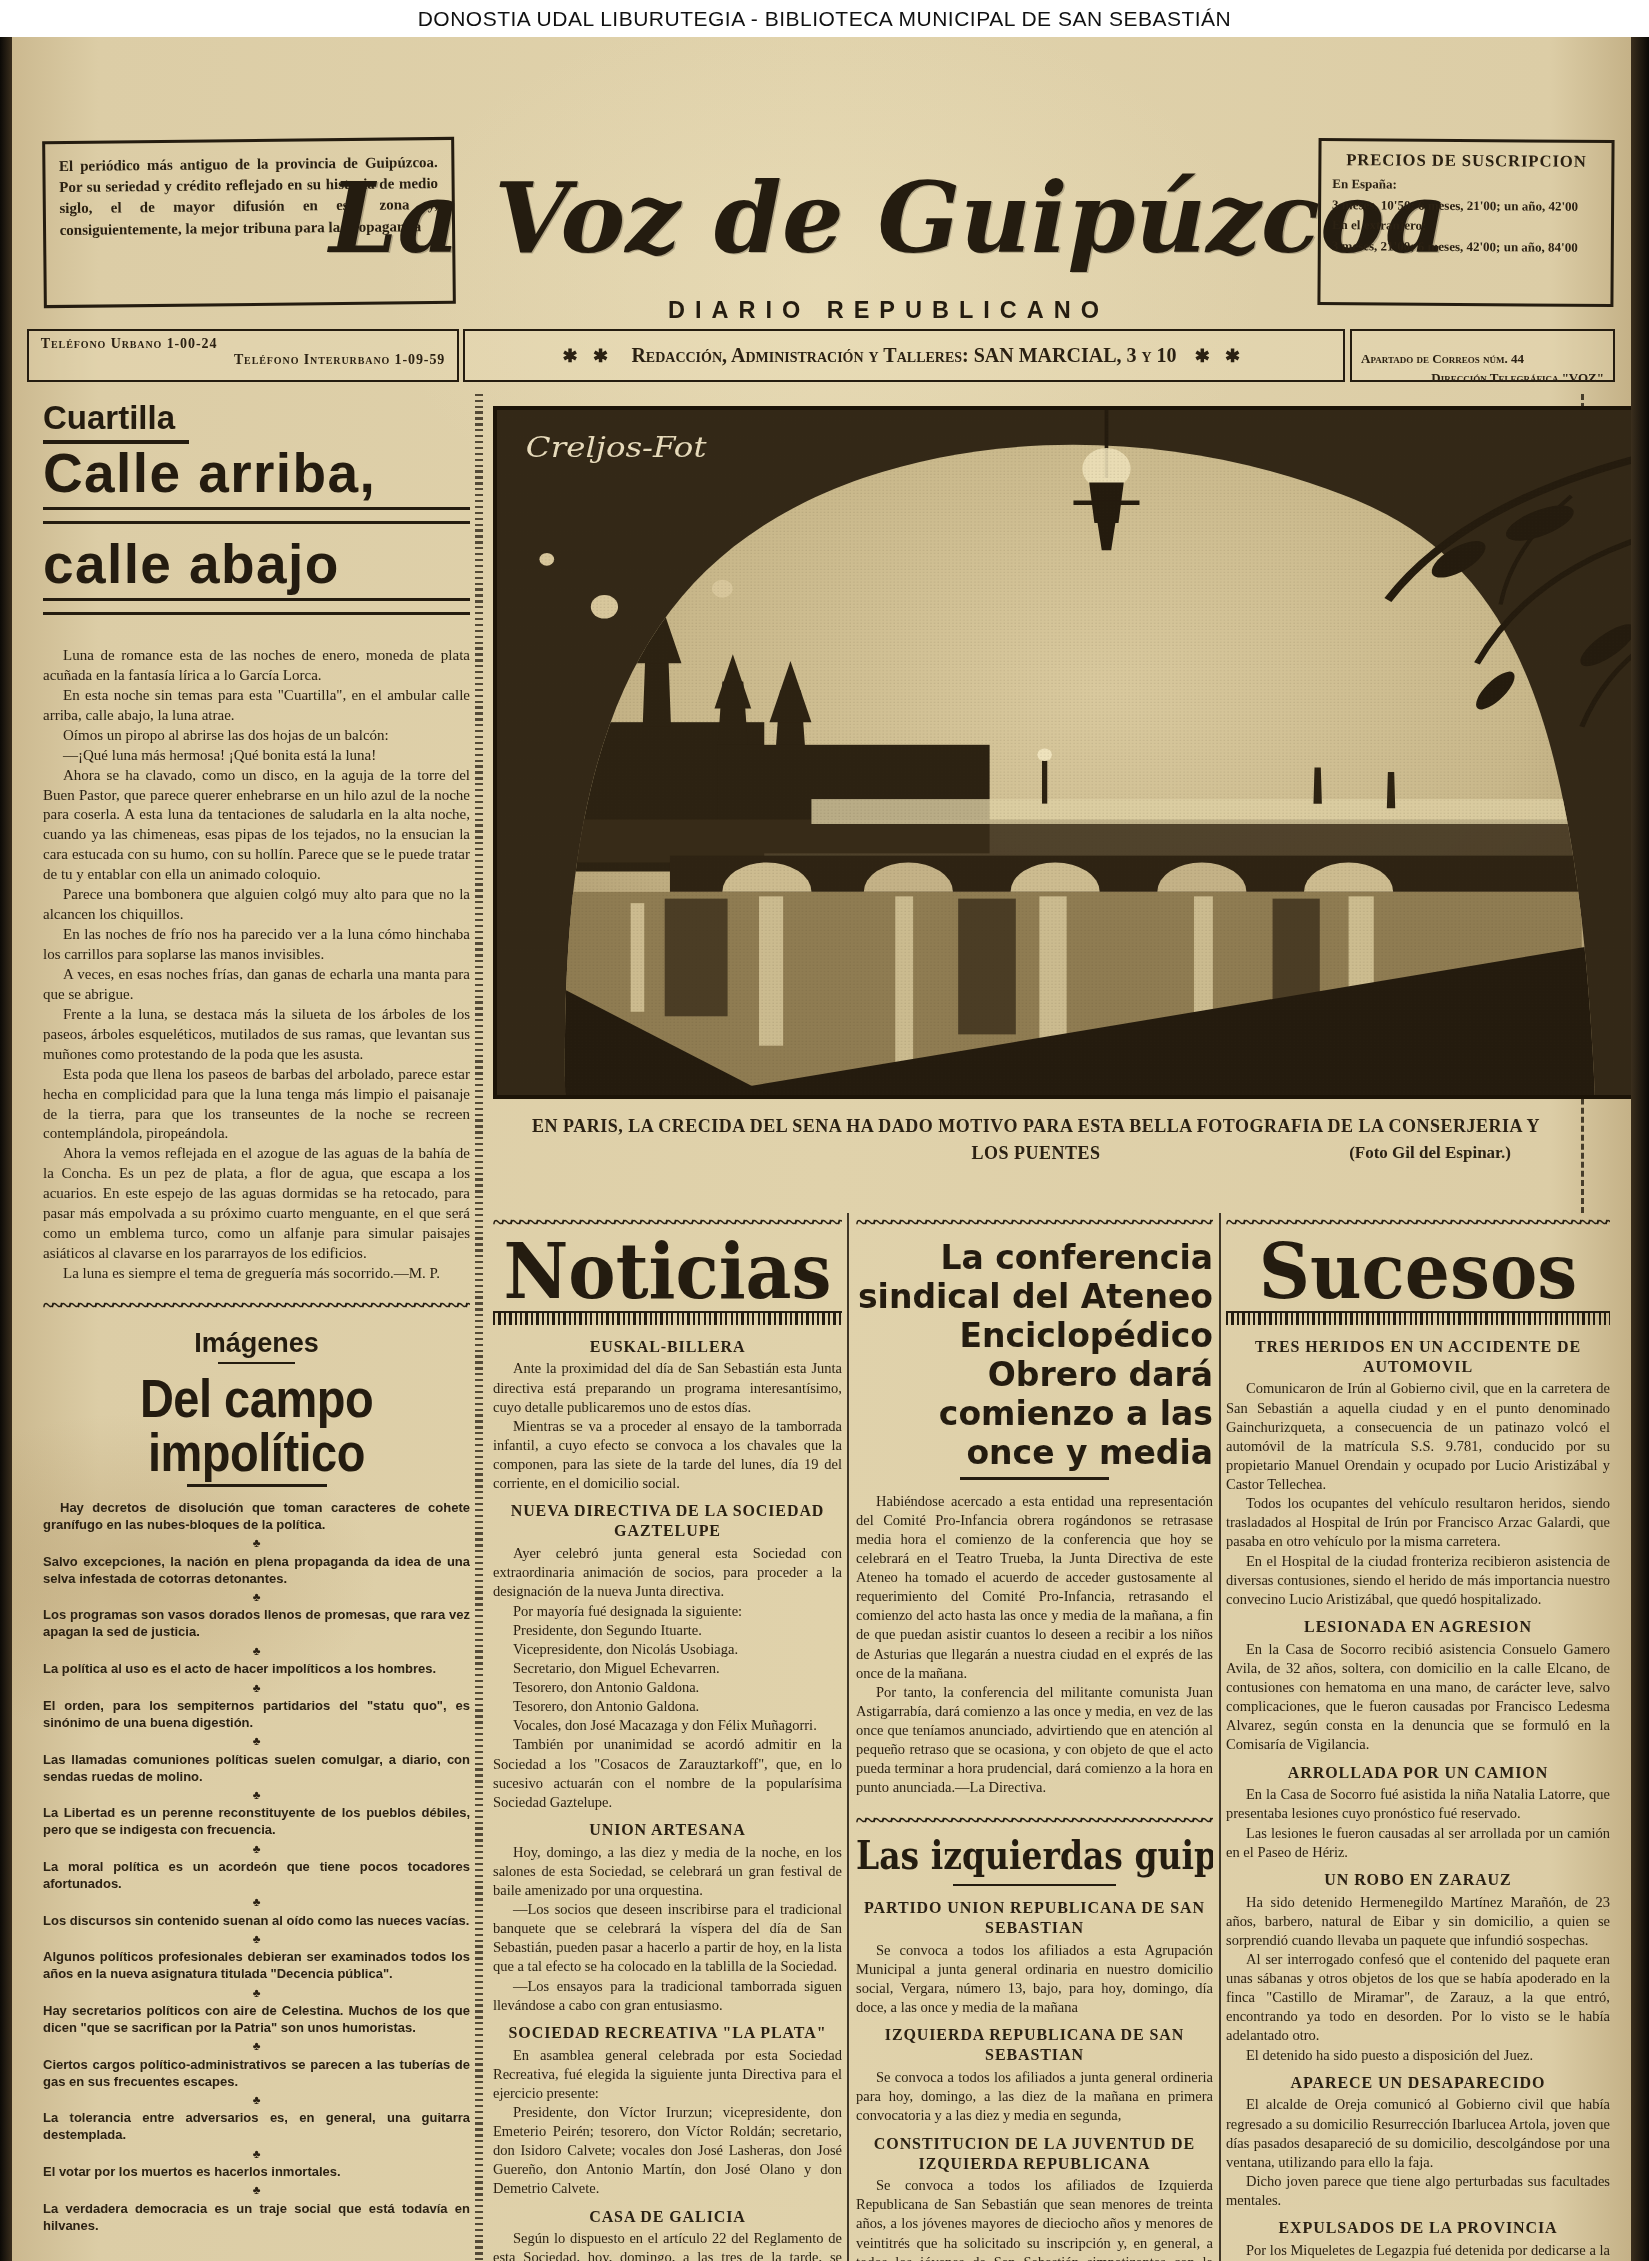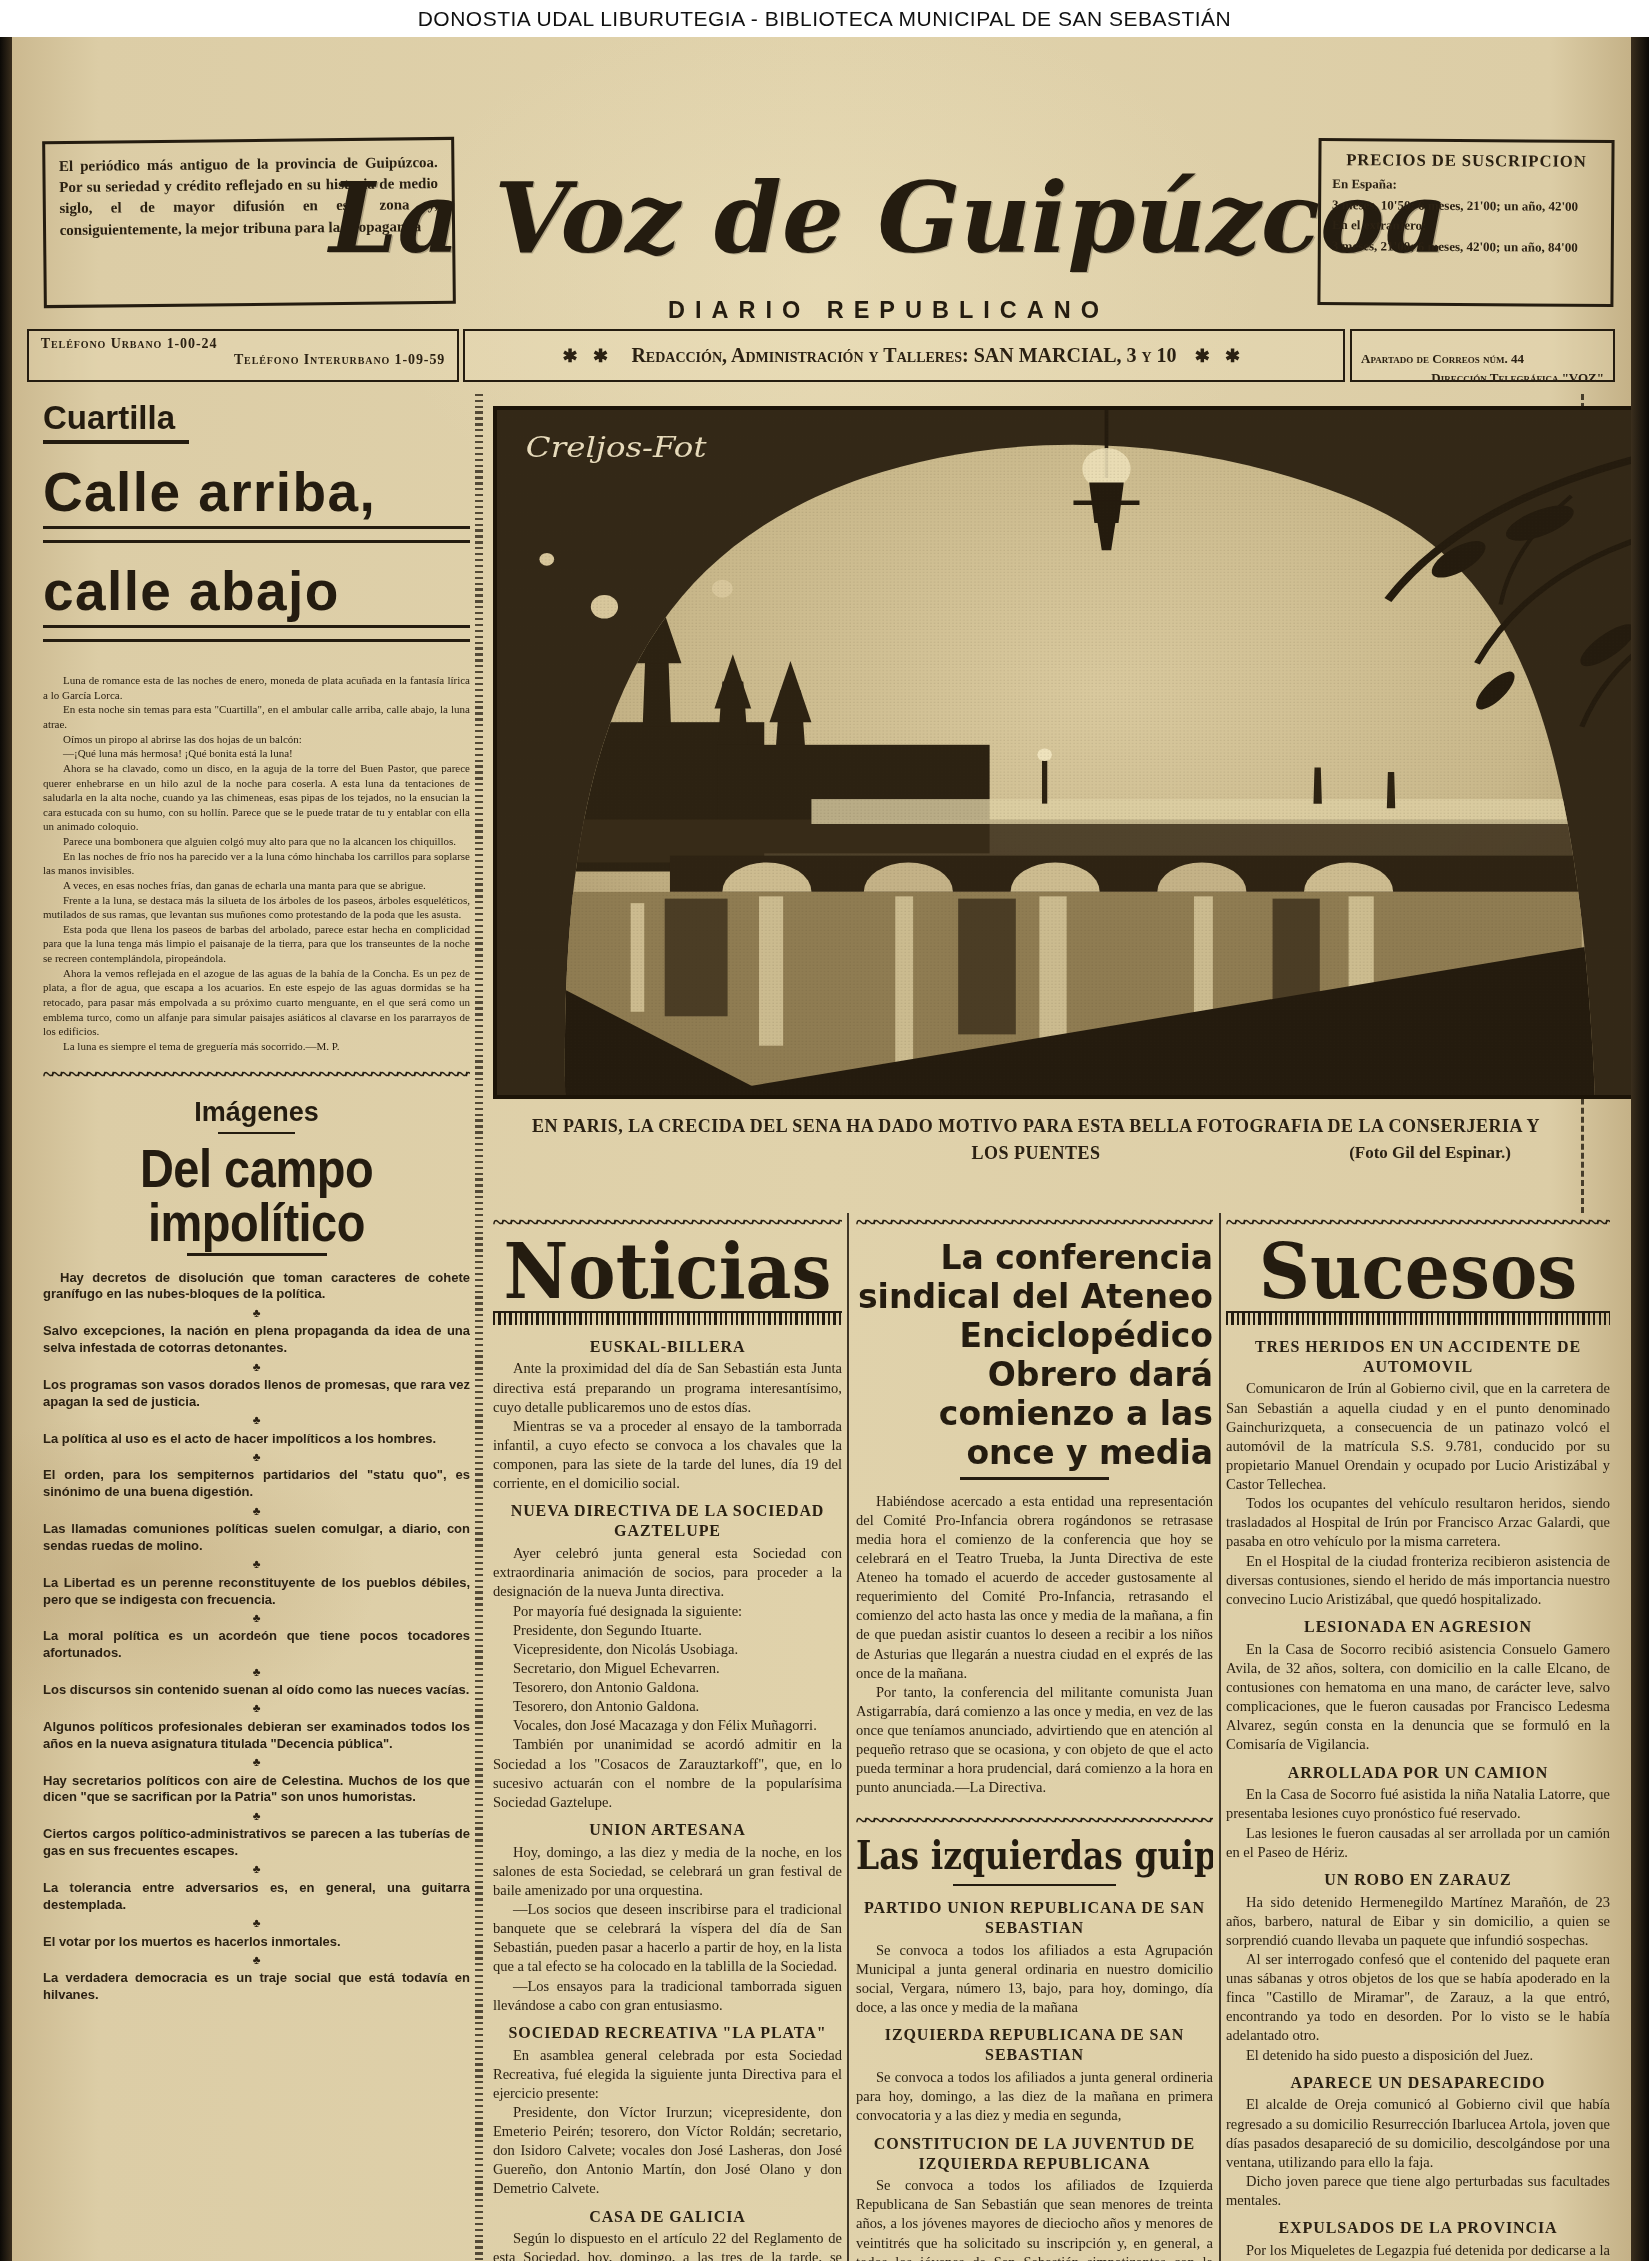--- a/index.html
+++ b/index.html
@@ -56,23 +56,23 @@
   .wavy::before{content:"~~~~~~~~~~~~~~~~~~~~~~~~~~~~~~~~~~~~~~~~~~~~~~~~~~~~~~~~";
     display:block;font-weight:bold;font-size:21px;letter-spacing:-2.3px;line-height:.9;color:#241c10;white-space:nowrap;}
   .hatch{height:11.8px;background:repeating-linear-gradient(90deg,#241c10 0 2.3px,transparent 2.3px 5.4px);
          border-top:2.3px solid #241c10;margin:1.8px 0 11.8px;}
   .shortrule{height:2.3px;background:#241c10;margin:4.5px auto 11.8px;}
 
   
   .colA{position:absolute;left:43px;top:362px;width:427px;height:2098px;overflow:hidden;}
   .cuartilla-k{font-size:33px;border-bottom:4.5px solid #241c10;display:inline-block;padding:0 13.6px 2.7px 0;}
   .headline{font-family:"Liberation Sans",sans-serif;font-weight:bold;font-size:55px;color:#241c10;
-            letter-spacing:1.4px;line-height:1.05;margin-top:20px;}
+            letter-spacing:1.4px;line-height:1.05;margin-top:1px;}
   .dblrule{height:11px;border-top:3.6px solid #241c10;border-bottom:3.6px solid #241c10;margin:4.5px 0 11.8px;}
-  .colA .flow{font-size:11px;line-height:1.33;margin-top:31px;}
+  .colA .flow{font-size:15px;line-height:1.33;margin-top:31px;}
   .imagenes-k{display:block;text-align:center;font-size:27px;margin-top:11.8px;}
   .imagenes-rule{width:77px;height:2.3px;background:#241c10;margin:3.6px auto 13.6px;}
   .campo-t{font-family:"Liberation Sans",sans-serif;font-weight:bold;font-size:47px;letter-spacing:-0.5px;
            text-align:center;color:#241c10;line-height:1;transform:scaleY(1.15);}
   .campo-rule{width:140px;height:2.7px;background:#241c10;margin:11.8px auto 13.6px;}
   .aphorisms{font-family:"Liberation Sans",sans-serif;font-size:13px;line-height:1.3;font-weight:bold;color:#2b2113;}
   .aphorisms p{margin:0;text-indent:17px;text-align:justify;}
   .aphorisms p + p::before{content:"\2663";display:block;text-align:center;text-indent:0;
                            font-size:11.8px;line-height:1;margin:4.5px 0 3.6px;}
 

